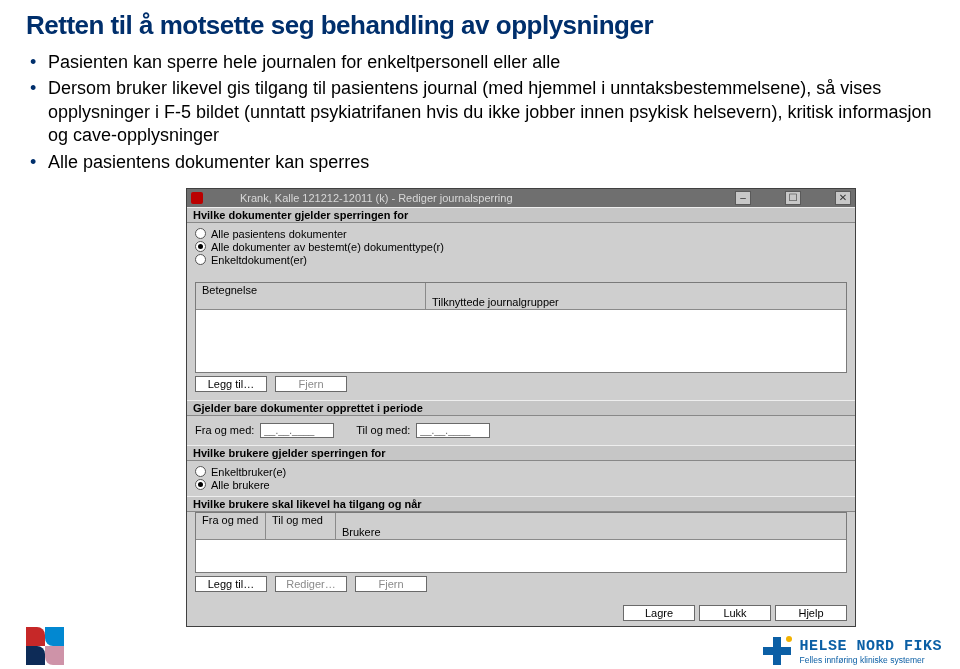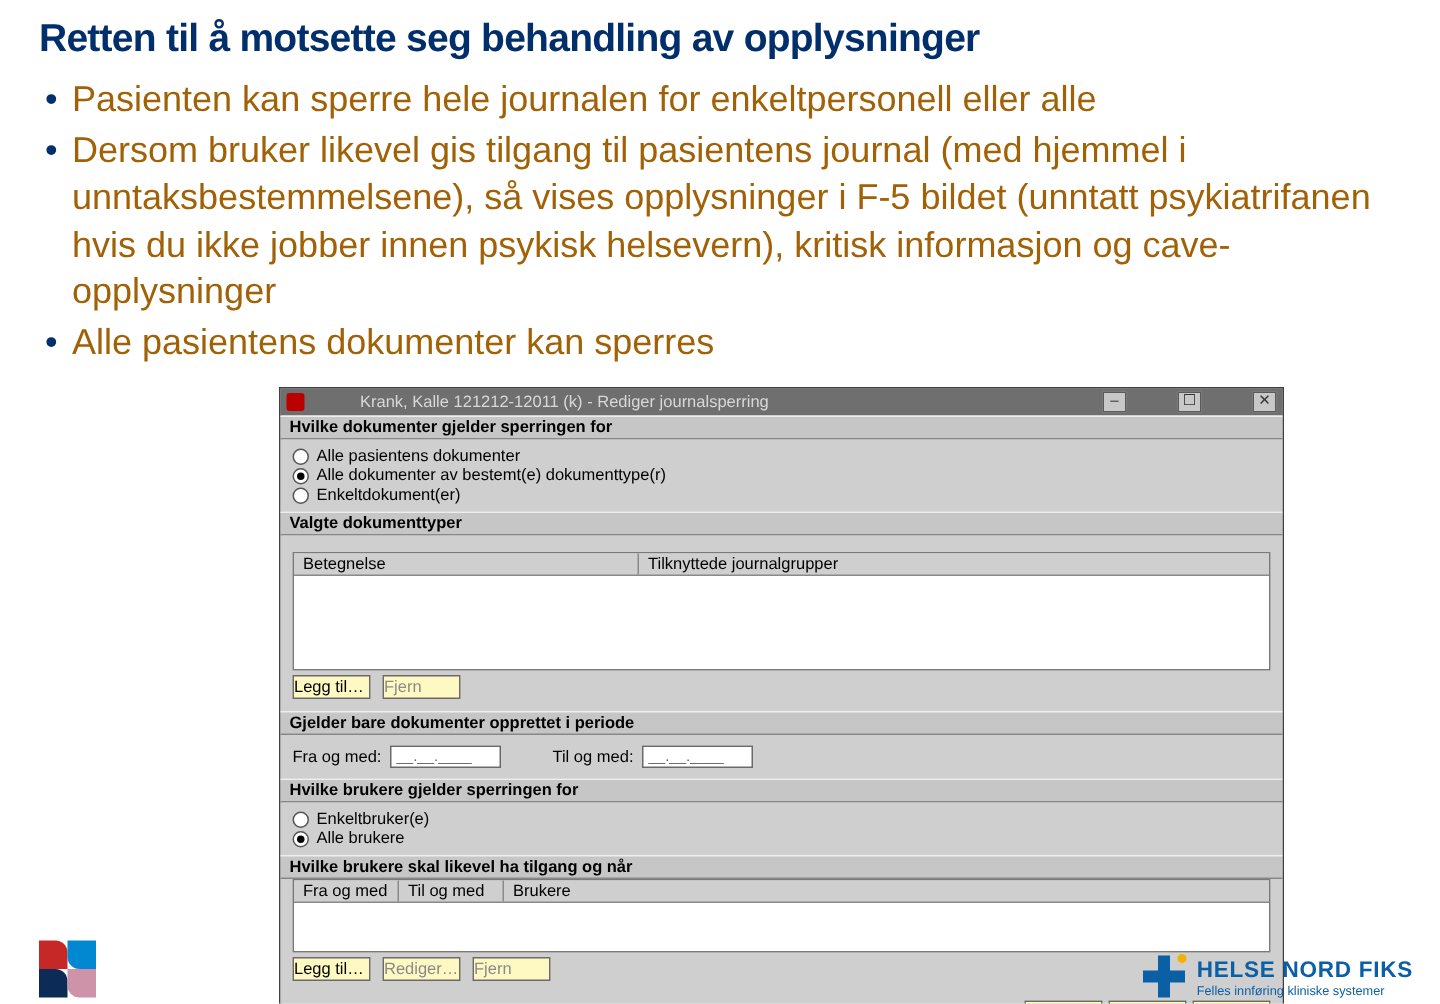--- a/index.html
+++ b/index.html
@@ -19,22 +19,22 @@
     font-size: 26px;
     font-weight: bold;
     margin-bottom: 10px;
     letter-spacing: -0.5px;
   }
   ul.bullets {
     list-style: none;
     padding-left: 4px;
   }
   ul.bullets > li {
-    color: #a16207;
-    font-size: 24px;
+    color: #000000;
+    font-size: 18px;
     line-height: 1.3;
     margin-bottom: 3px;
     position: relative;
     padding-left: 18px;
   }
   ul.bullets > li::before {
     content: "•";
     position: absolute;
     left: 0;
     top: 0;
@@ -101,31 +101,32 @@
   .grid {
     border: 1px solid #7a7a7a;
     background: #fff;
   }
   .grid-head {
     display:flex; background:#cfcfcf; border-bottom:1px solid #8a8a8a;
   }
   .gh {
     padding: 1px 6px; font-size:11px; border-right:1px solid #8a8a8a;
   }
-  .gh:last-child { border-right:none; flex:1; }
+  .gh:last-child { border-right:none; flex:1;margin-top:12px; }
   .grid-body { height: 62px; }
   .grid-body.small { height: 32px; }
 
   .btnrow { padding: 3px 0 4px 0; display:flex; gap:8px; }
   .wbtn {
-    background:#fef9c3;
+    background:#ffffff;
     border:1px solid #6a6a6a;
     padding:1px 0;
     font-size:11px;
-    width:52px;
+    width:72px;
+    text-align:center;
     color:#000;
   }
   .wbtn.dis { color:#8a8a8a; }
   .period-row {
     display:flex; align-items:center; gap:6px; padding:3px 0;
     font-size:11px;
   }
   .period-row .lbl { }
   .date-in {
     background:#fff; border:1px solid #6a6a6a; width:74px; height:15px;
@@ -160,21 +161,21 @@
   }
   .nordcross::before, .nordcross::after {
     content:""; position:absolute; background:#0b5fa5;
   }
   .nordcross::before { left:10px; top:0; width:8px; height:28px; }
   .nordcross::after  { left:0; top:10px; width:28px; height:8px; }
   .nordcross .mini {
     position:absolute; width:6px; height:6px; background:#f3b200; border-radius:50%;
     right:-1px; top:-1px;
   }
-  .brand-text .l1 { font-weight:bold; color:#0b5fa5; font-size:15px; letter-spacing:0.5px;}
+  .brand-text .l1 { font-weight:bold; color:#0b5fa5; font-size:15px; letter-spacing:0.5px;font-family:Liberation Mono, monospace;}
   .brand-text .l2 { color:#0b5fa5; font-size:8.5px; }
 </style>
 </head>
 <body>
 
 <div class="slide">
   <h1 class="headline">Retten til å motsette seg behandling av opplysninger</h1>
   <ul class="bullets">
     <li>Pasienten kan sperre hele journalen for enkeltpersonell eller alle</li>
     <li>Dersom bruker likevel gis tilgang til pasientens journal (med hjemmel i unntaksbestemmelsene), så vises opplysninger i F-5 bildet (unntatt psykiatrifanen hvis du ikke jobber innen psykisk helsevern), kritisk informasjon og cave-opplysninger</li>
@@ -199,41 +200,40 @@
       <div class="radio-row">
         <span class="radio sel"></span>
         <span>Alle dokumenter av bestemt(e) dokumenttype(r)</span>
       </div>
       <div class="radio-row">
         <span class="radio"></span>
         <span>Enkeltdokument(er)</span>
       </div>
     </div>
 
-    <div class="group-label">Valgte dokumenttyper</div>
     <div class="panel-body" style="padding-top:11px;">
       <div class="grid">
         <div class="grid-head">
           <div class="gh" style="width:230px">Betegnelse</div>
           <div class="gh">Tilknyttede journalgrupper</div>
         </div>
         <div class="grid-body"></div>
       </div>
       <div class="btnrow">
         <div class="wbtn">Legg til…</div>
         <div class="wbtn dis">Fjern</div>
       </div>
     </div>
 
     <div class="group-label">Gjelder bare dokumenter opprettet i periode</div>
     <div class="panel-body">
       <div class="period-row">
         <span class="lbl">Fra og med:</span>
         <span class="date-in">__.__.____</span>
-        <span class="lbl" style="margin-left:28px">Til og med:</span>
+        <span class="lbl" style="margin-left:16px">Til og med:</span>
         <span class="date-in">__.__.____</span>
       </div>
     </div>
 
     <div class="group-label">Hvilke brukere gjelder sperringen for</div>
     <div class="panel-body">
       <div class="radio-row">
         <span class="radio"></span>
         <span>Enkeltbruker(e)</span>
       </div>

